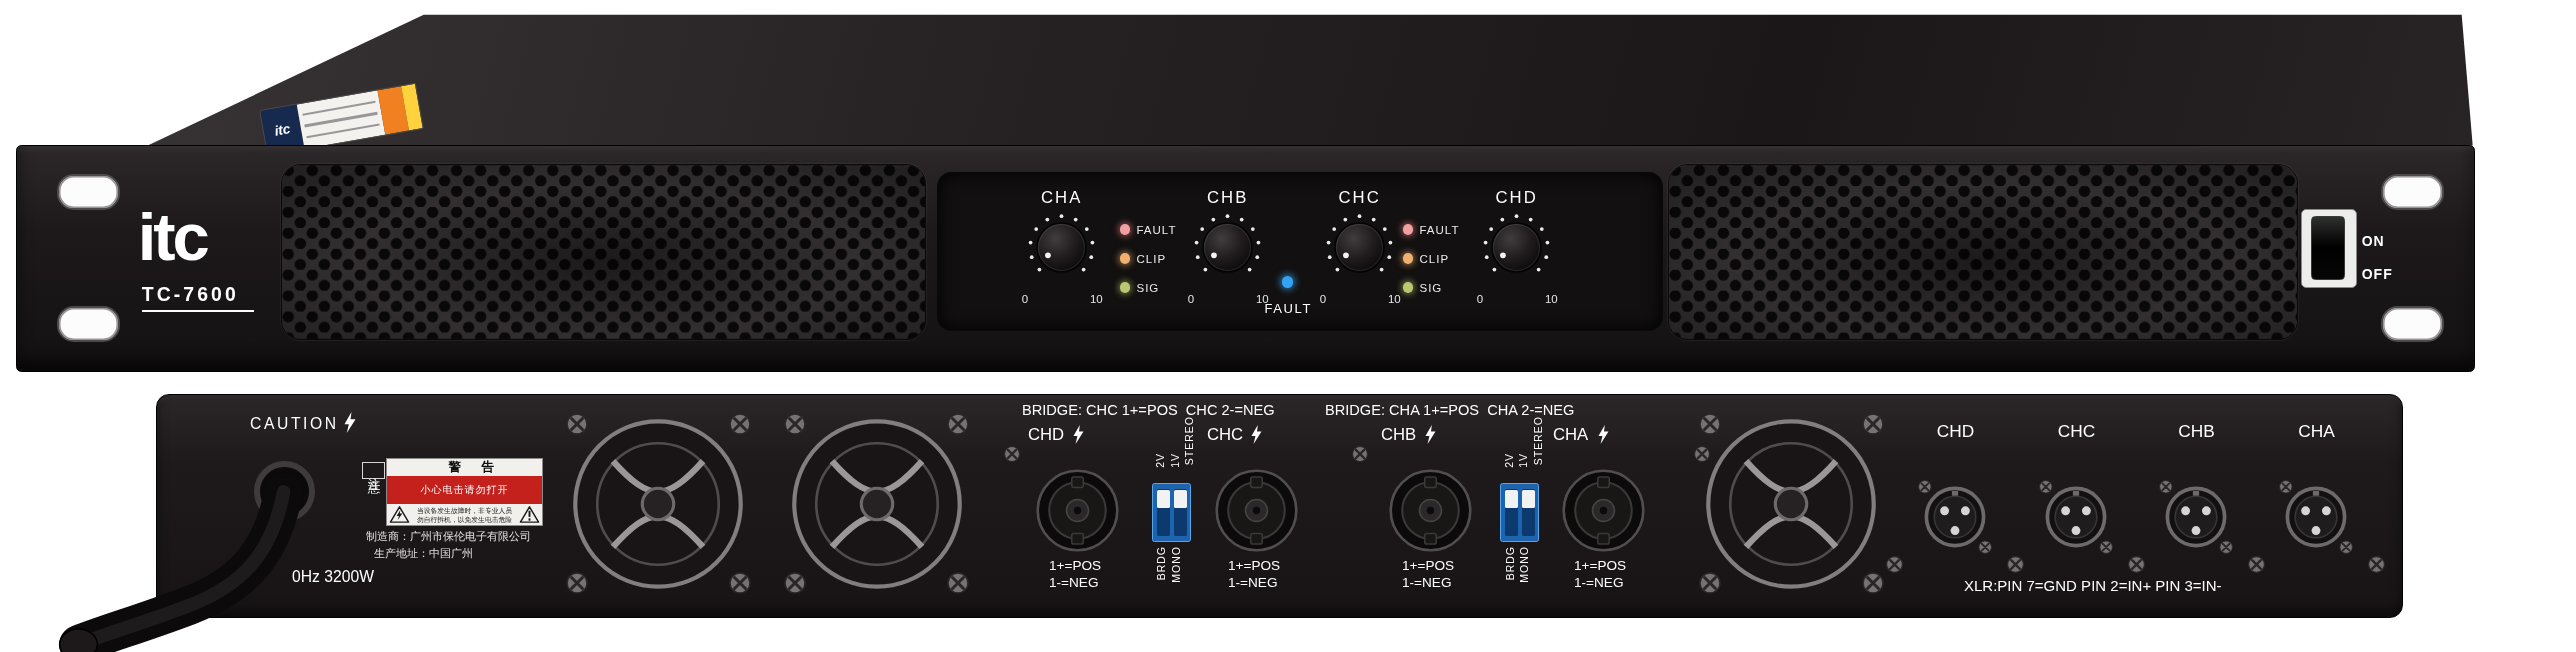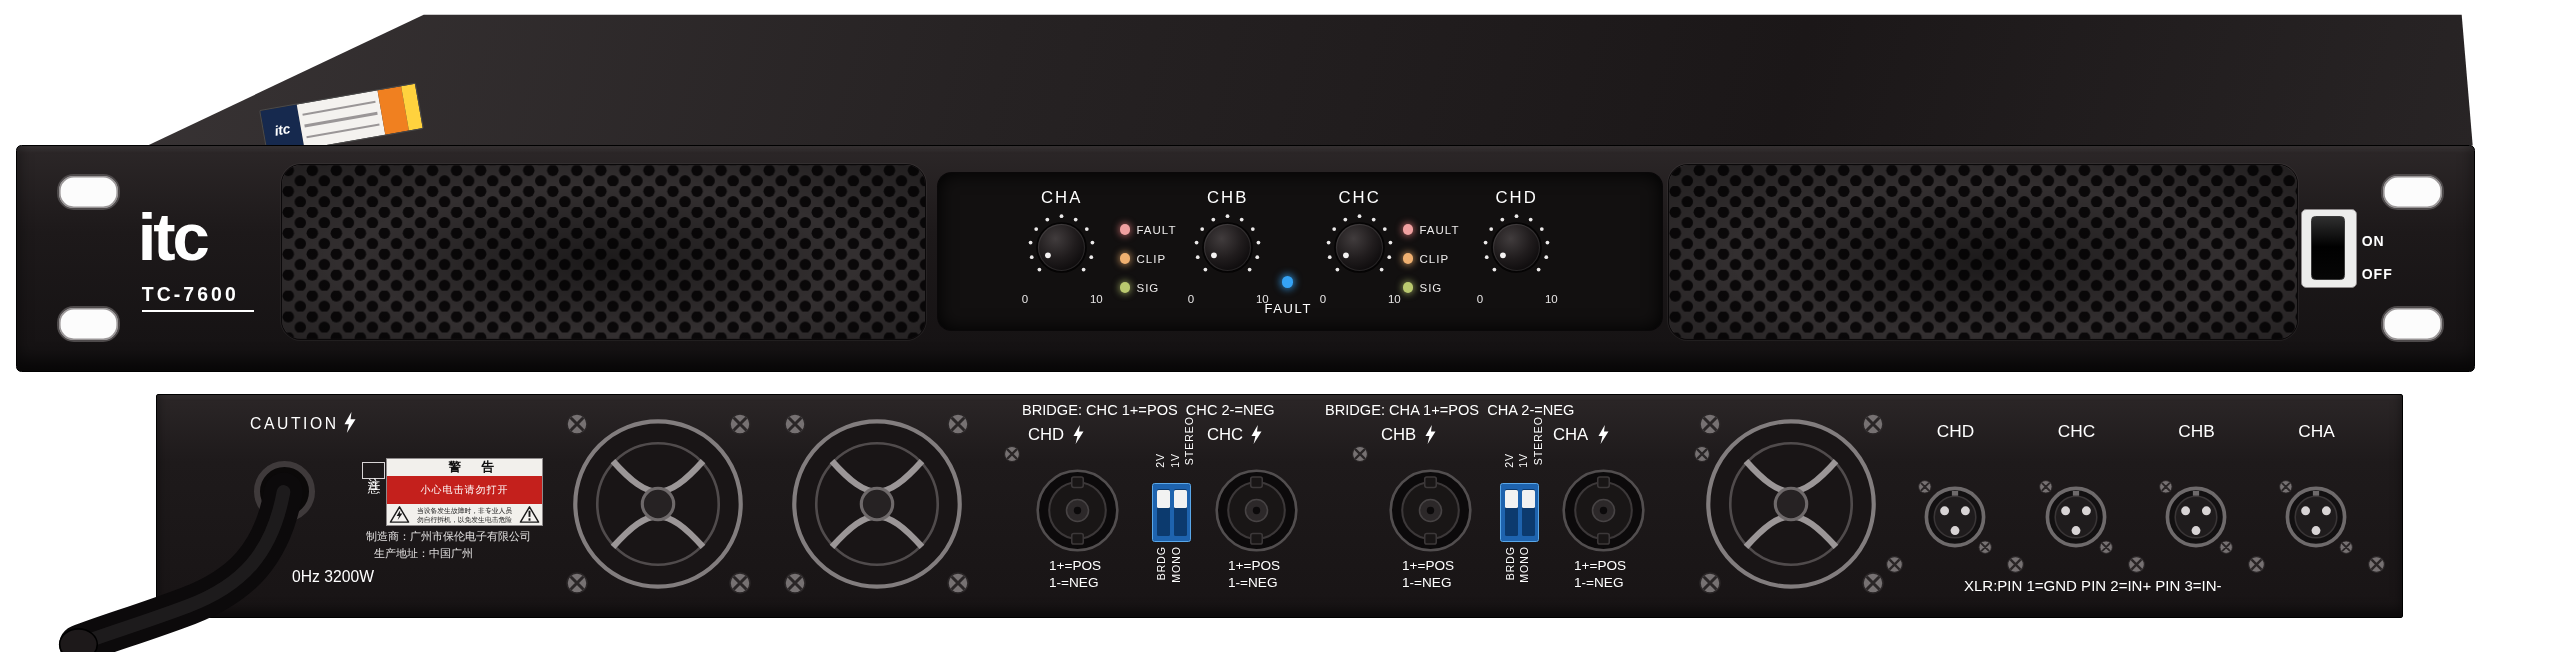--- a/index.html
+++ b/index.html
@@ -58,21 +58,21 @@
     font-size:13.6px;display:flex;align-items:center;justify-content:center;}
   #sticker .s-mid{flex:1;background:#f4f2ef;display:flex;flex-direction:column;
     justify-content:space-evenly;padding:0 4.2px;}
   #sticker .s-mid i{display:block;height:2.1px;background:#9a9697;}
   #sticker .s-a{width:24px;background:#f08020;}
   #sticker .s-b{width:13.6px;background:#ffd23e;}
 
   
   #rear-panel{position:absolute;left:156px;top:394px;width:2245px;height:222px;
     background:linear-gradient(#2b2627,#1e1a1b 30%,#181415);
-    border-radius:2px;border:0.5px solid #000;
+    border-radius:13px;border:0.5px solid #000;
     box-shadow:inset 0 -7.3px 10.5px rgba(0,0,0,.5), inset 0 3.1px 4.2px rgba(255,255,255,.04);}
   .vtext{position:absolute;writing-mode:vertical-rl;transform:rotate(180deg);
     color:#fff;font-size:10.5px;letter-spacing:1px;line-height:1;}
   #strain-relief{position:absolute;left:97px;top:66px;width:61px;height:61px;
     border-radius:50%;background:#0b0909;border:6.8px solid #3f3a3b;box-sizing:border-box;}
   #warning-attn{position:absolute;left:205px;top:67px;padding:4.2px 2.1px;border:1px solid #d8d4d5;
     writing-mode:vertical-rl;color:#fff;font-size:12.6px;letter-spacing:3.1px;}
   #warning-box{position:absolute;left:229px;top:63px;width:157px;height:68px;
     background:#f2f0ec;border:1.6px solid #8e8a8b;box-sizing:border-box;
     display:flex;flex-direction:column;}
@@ -461,21 +461,21 @@
     <svg class="screw-svg" style="left:1970px;top:160px;width:19px;height:19px" viewBox="-24 -24 48 48">
         <use href="#screwSym"></use>
       </svg>
     <svg class="screw-svg" style="left:2090px;top:160px;width:19px;height:19px" viewBox="-24 -24 48 48">
         <use href="#screwSym"></use>
       </svg>
     <svg class="screw-svg" style="left:2210px;top:160px;width:19px;height:19px" viewBox="-24 -24 48 48">
         <use href="#screwSym"></use>
       </svg>
 
-    <div class="txt" style="left:1807px;top:183px;font-size:15px">XLR:PIN 1=GND PIN 2=IN+ PIN 3=IN-</div>
+    <div class="txt" style="left:1807px;top:183px;font-size:15px">XLR:PIN 7=GND PIN 2=IN+ PIN 3=IN-</div>
   </div>
 
   <svg class="abs" style="left:0;top:0;width:2576px;height:653px;pointer-events:none" viewBox="0 0 4924 1248">
     <path d="M 542 940 C 520 1060 460 1120 360 1158 C 270 1192 200 1212 150 1232" fill="none" stroke="#0c0a0b" stroke-width="74" stroke-linecap="round"></path>
     <path d="M 542 940 C 520 1060 460 1120 360 1158 C 270 1192 200 1212 150 1232" fill="none" stroke="rgba(255,255,255,0.07)" stroke-width="26" stroke-linecap="round"></path>
     <ellipse cx="150" cy="1232" rx="36" ry="30" fill="#1d191a" stroke="#000" stroke-width="3"></ellipse>
   </svg>
 
 </div>
 

